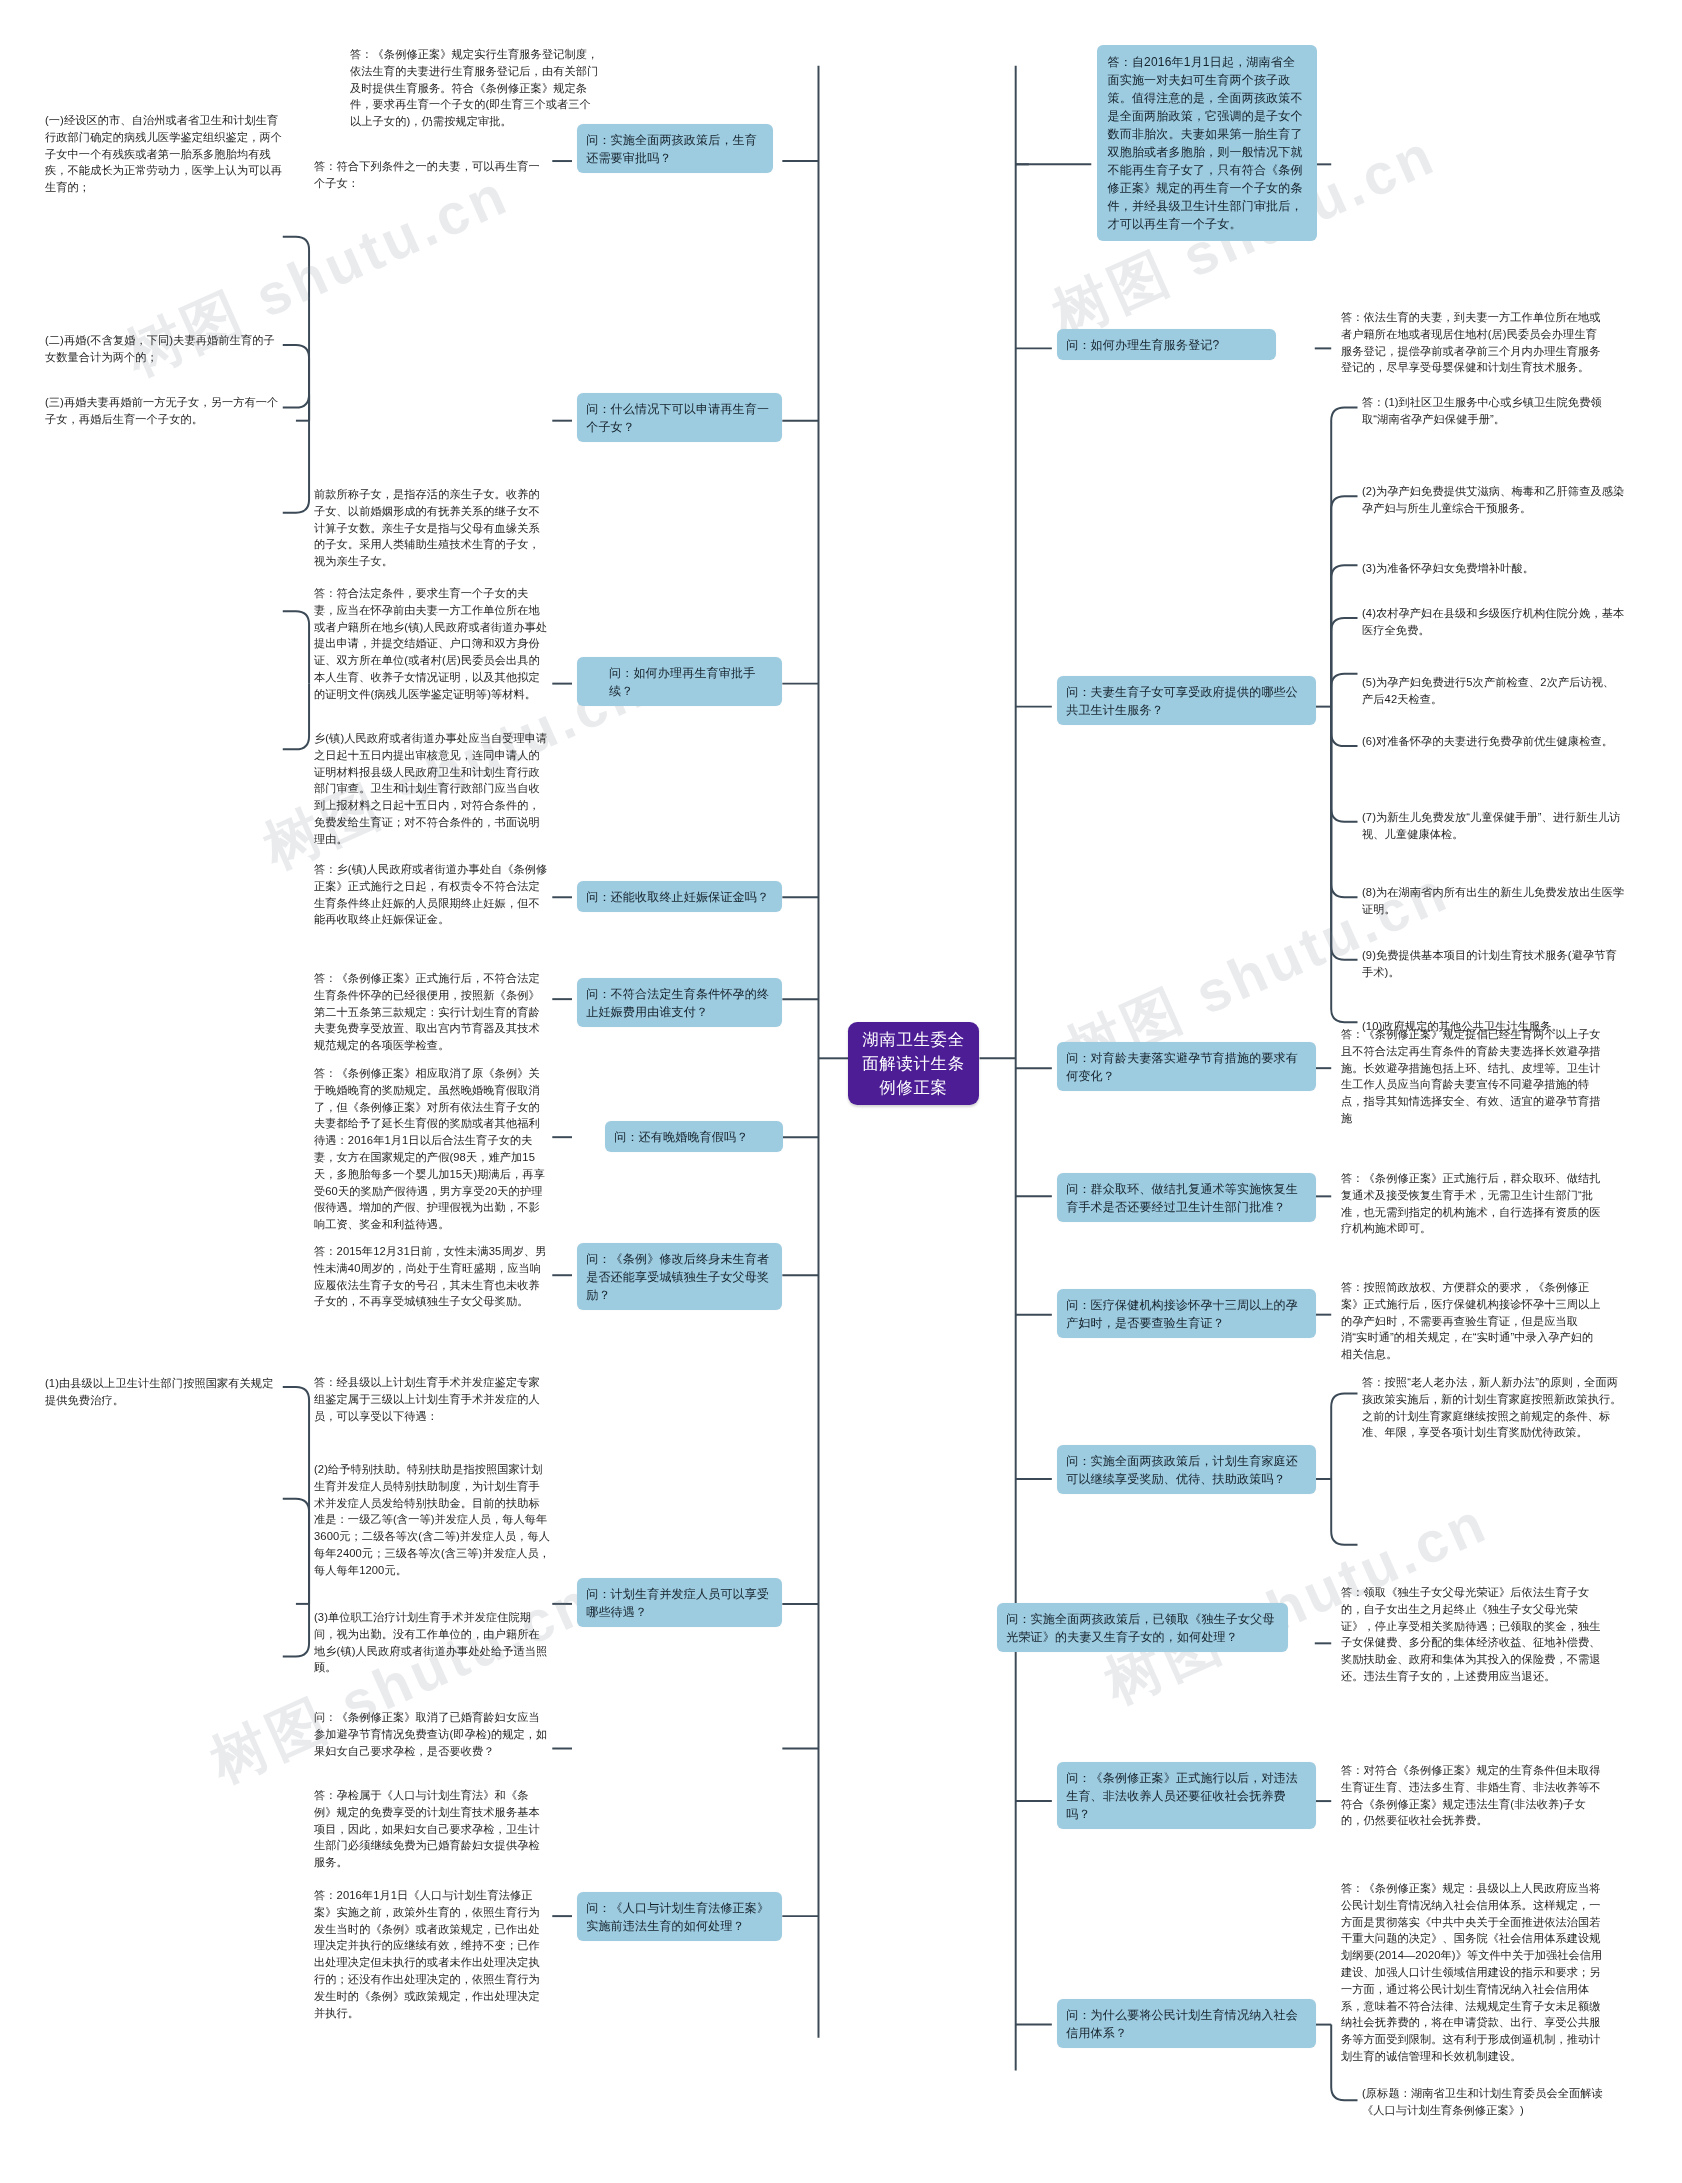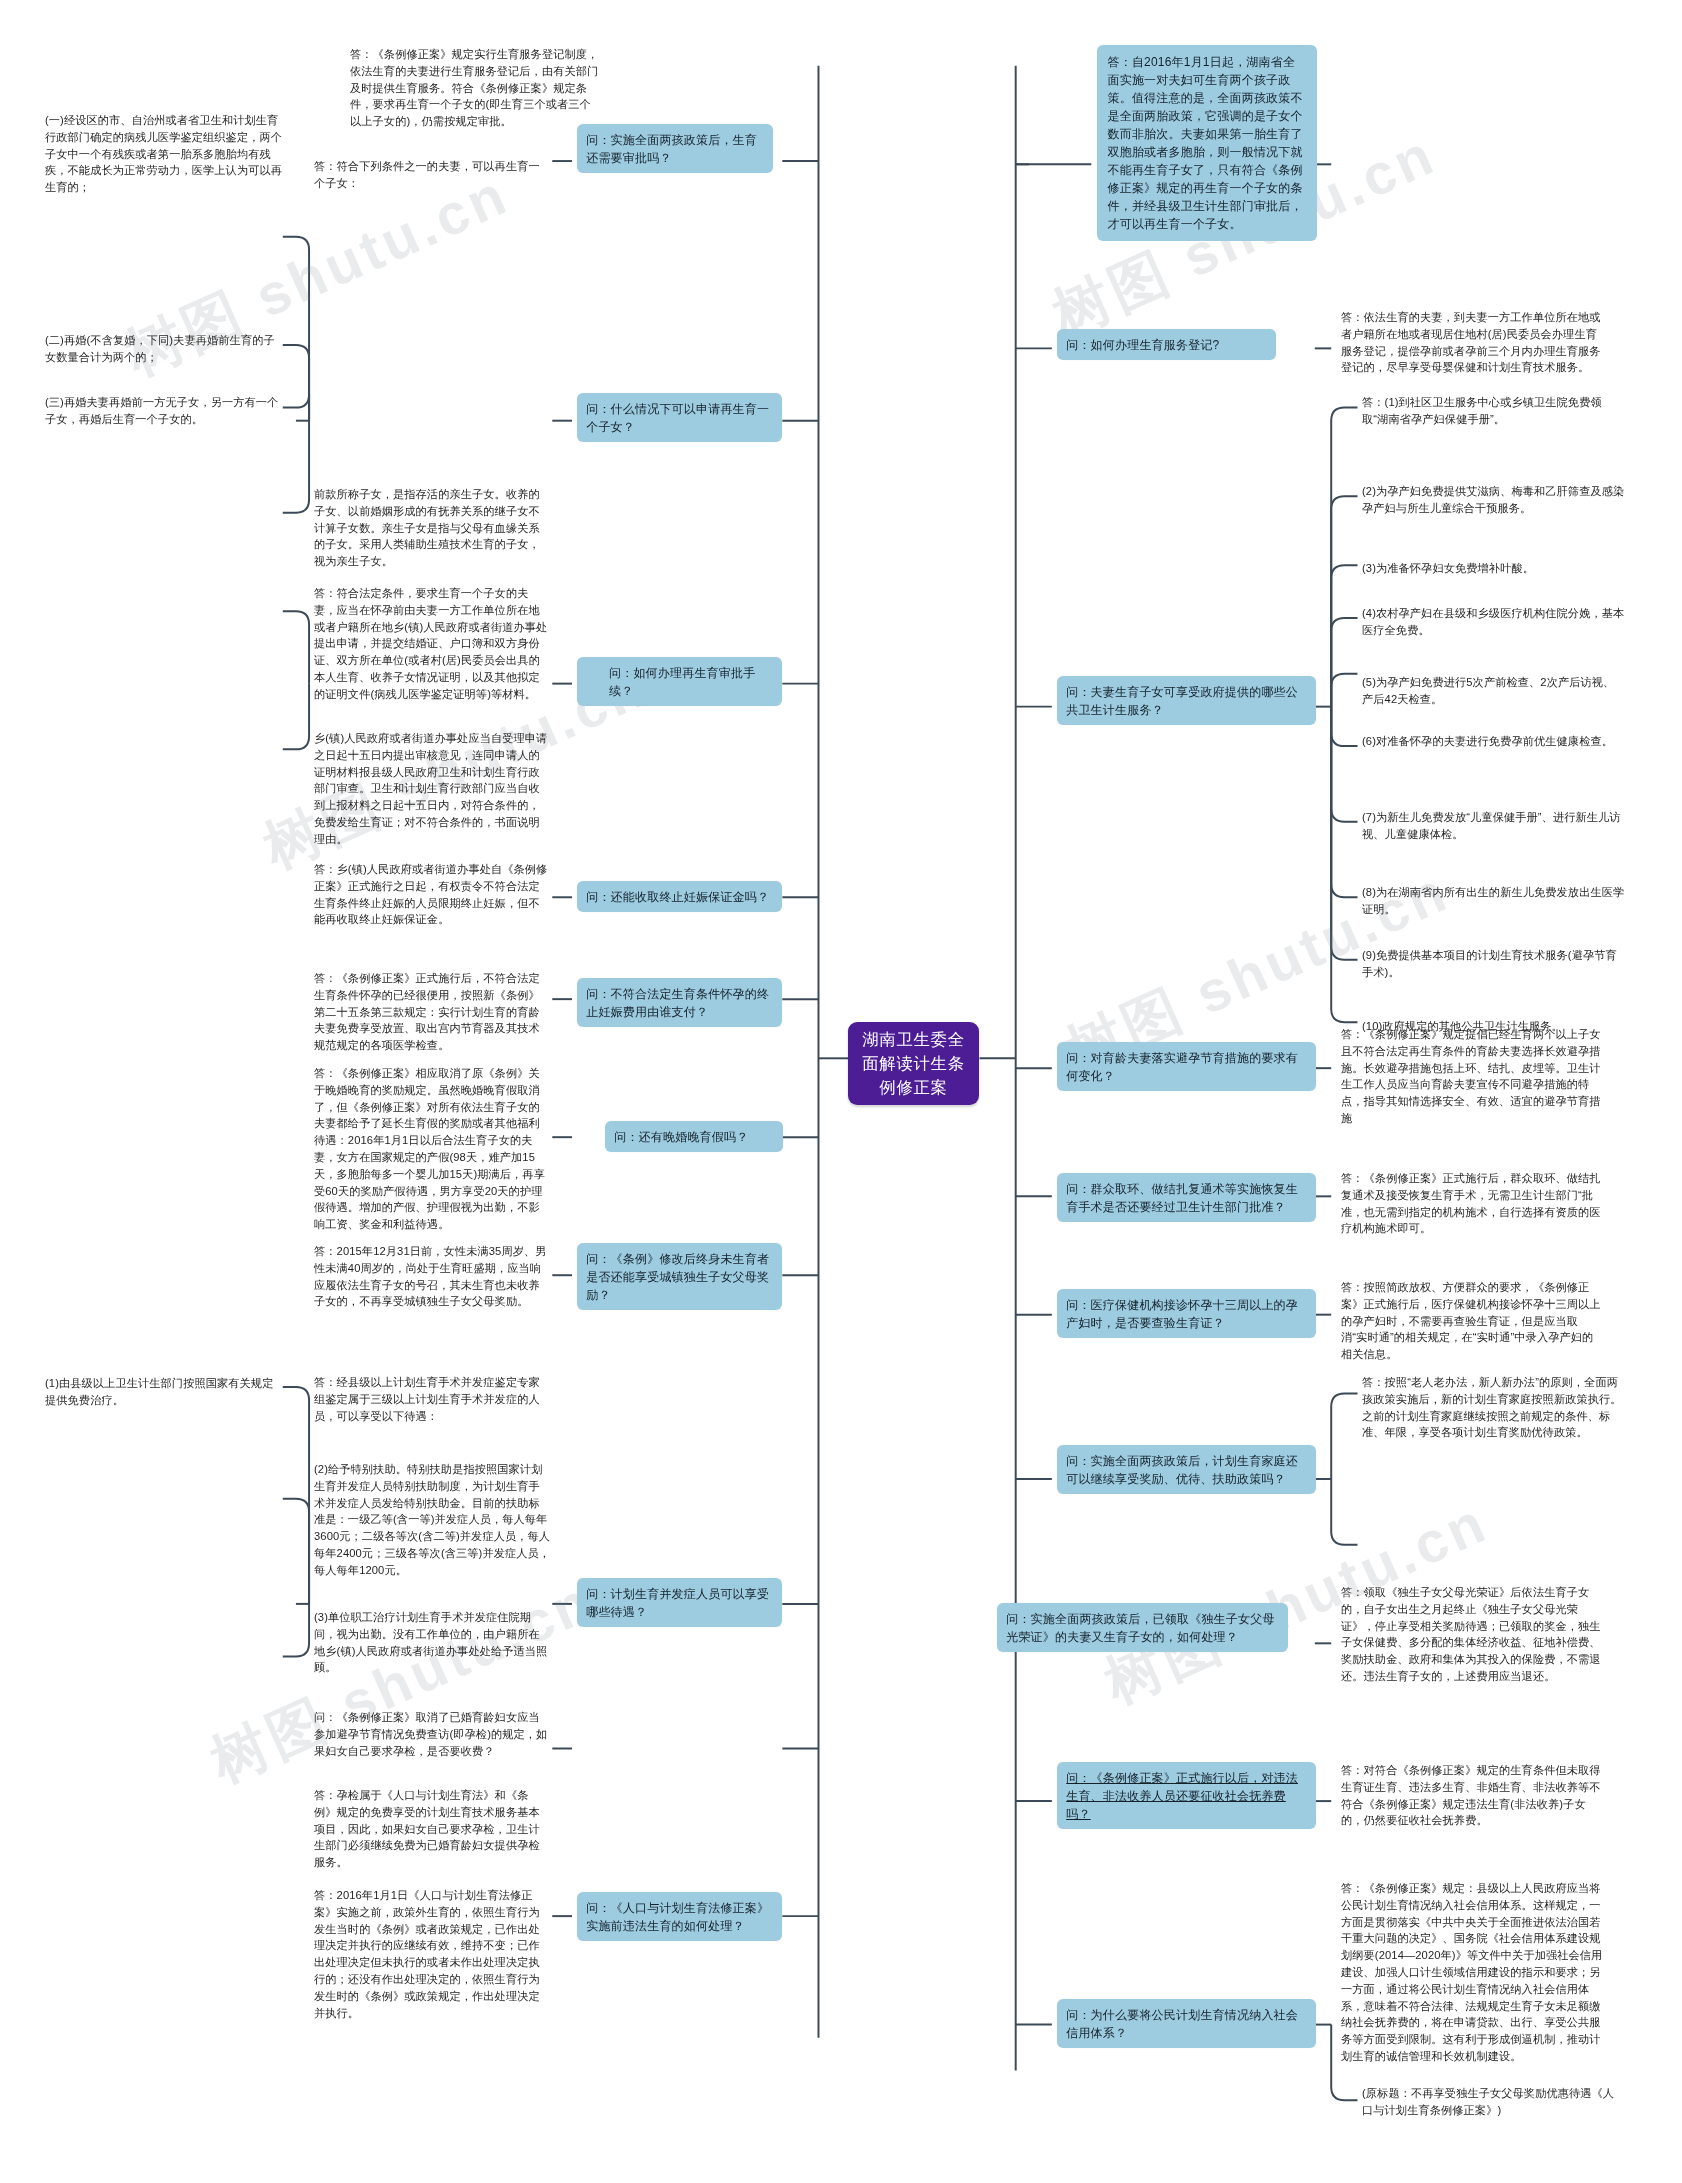--- a/index.html
+++ b/index.html
@@ -236,21 +236,21 @@
 
   <div class="node qbox" style="left:1057px;top:1289px;width:259px;">问：医疗保健机构接诊怀孕十三周以上的孕产妇时，是否要查验生育证？</div>
   <div class="node plain" style="left:1341px;top:1279px;width:263px;">答：按照简政放权、方便群众的要求，《条例修正案》正式施行后，医疗保健机构接诊怀孕十三周以上的孕产妇时，不需要再查验生育证，但是应当取消“实时通”的相关规定，在“实时通”中录入孕产妇的相关信息。</div>
 
   <div class="node qbox" style="left:1057px;top:1445px;width:259px;">问：实施全面两孩政策后，计划生育家庭还可以继续享受奖励、优待、扶助政策吗？</div>
   <div class="node plain" style="left:1362px;top:1374px;width:263px;">答：按照“老人老办法，新人新办法”的原则，全面两孩政策实施后，新的计划生育家庭按照新政策执行。之前的计划生育家庭继续按照之前规定的条件、标准、年限，享受各项计划生育奖励优待政策。</div>
 
   <div class="node qbox" style="left:997px;top:1603px;width:291px;">问：实施全面两孩政策后，已领取《独生子女父母光荣证》的夫妻又生育子女的，如何处理？</div>
   <div class="node plain" style="left:1341px;top:1584px;width:263px;">答：领取《独生子女父母光荣证》后依法生育子女的，自子女出生之月起终止《独生子女父母光荣证》，停止享受相关奖励待遇；已领取的奖金，独生子女保健费、多分配的集体经济收益、征地补偿费、奖励扶助金、政府和集体为其投入的保险费，不需退还。违法生育子女的，上述费用应当退还。</div>
 
-  <div class="node qbox" style="left:1057px;top:1762px;width:259px;text-decoration:underline;">问：《条例修正案》正式施行以后，对违法生育、非法收养人员还要征收社会抚养费吗？</div>
+  <div class="node qbox" style="left:1057px;top:1762px;width:259px;">问：《条例修正案》正式施行以后，对违法生育、非法收养人员还要征收社会抚养费吗？</div>
   <div class="node plain" style="left:1341px;top:1762px;width:263px;">答：对符合《条例修正案》规定的生育条件但未取得生育证生育、违法多生育、非婚生育、非法收养等不符合《条例修正案》规定违法生育(非法收养)子女的，仍然要征收社会抚养费。</div>
 
   <div class="node qbox" style="left:1057px;top:1999px;width:259px;">问：为什么要将公民计划生育情况纳入社会信用体系？</div>
   <div class="node plain" style="left:1341px;top:1880px;width:263px;">答：《条例修正案》规定：县级以上人民政府应当将公民计划生育情况纳入社会信用体系。这样规定，一方面是贯彻落实《中共中央关于全面推进依法治国若干重大问题的决定》、国务院《社会信用体系建设规划纲要(2014—2020年)》等文件中关于加强社会信用建设、加强人口计生领域信用建设的指示和要求；另一方面，通过将公民计划生育情况纳入社会信用体系，意味着不符合法律、法规规定生育子女未足额缴纳社会抚养费的，将在申请贷款、出行、享受公共服务等方面受到限制。这有利于形成倒逼机制，推动计划生育的诚信管理和长效机制建设。</div>
-  <div class="node plain" style="left:1362px;top:2085px;width:263px;">(原标题：不再享受独生子女父母奖励优惠待遇《人口与计划生育条例修正案》)</div>
+  <div class="node plain" style="left:1362px;top:2085px;width:263px;">(原标题：湖南省卫生和计划生育委员会全面解读《人口与计划生育条例修正案》)</div>
 
 </div>
 
 
 </body></html>

